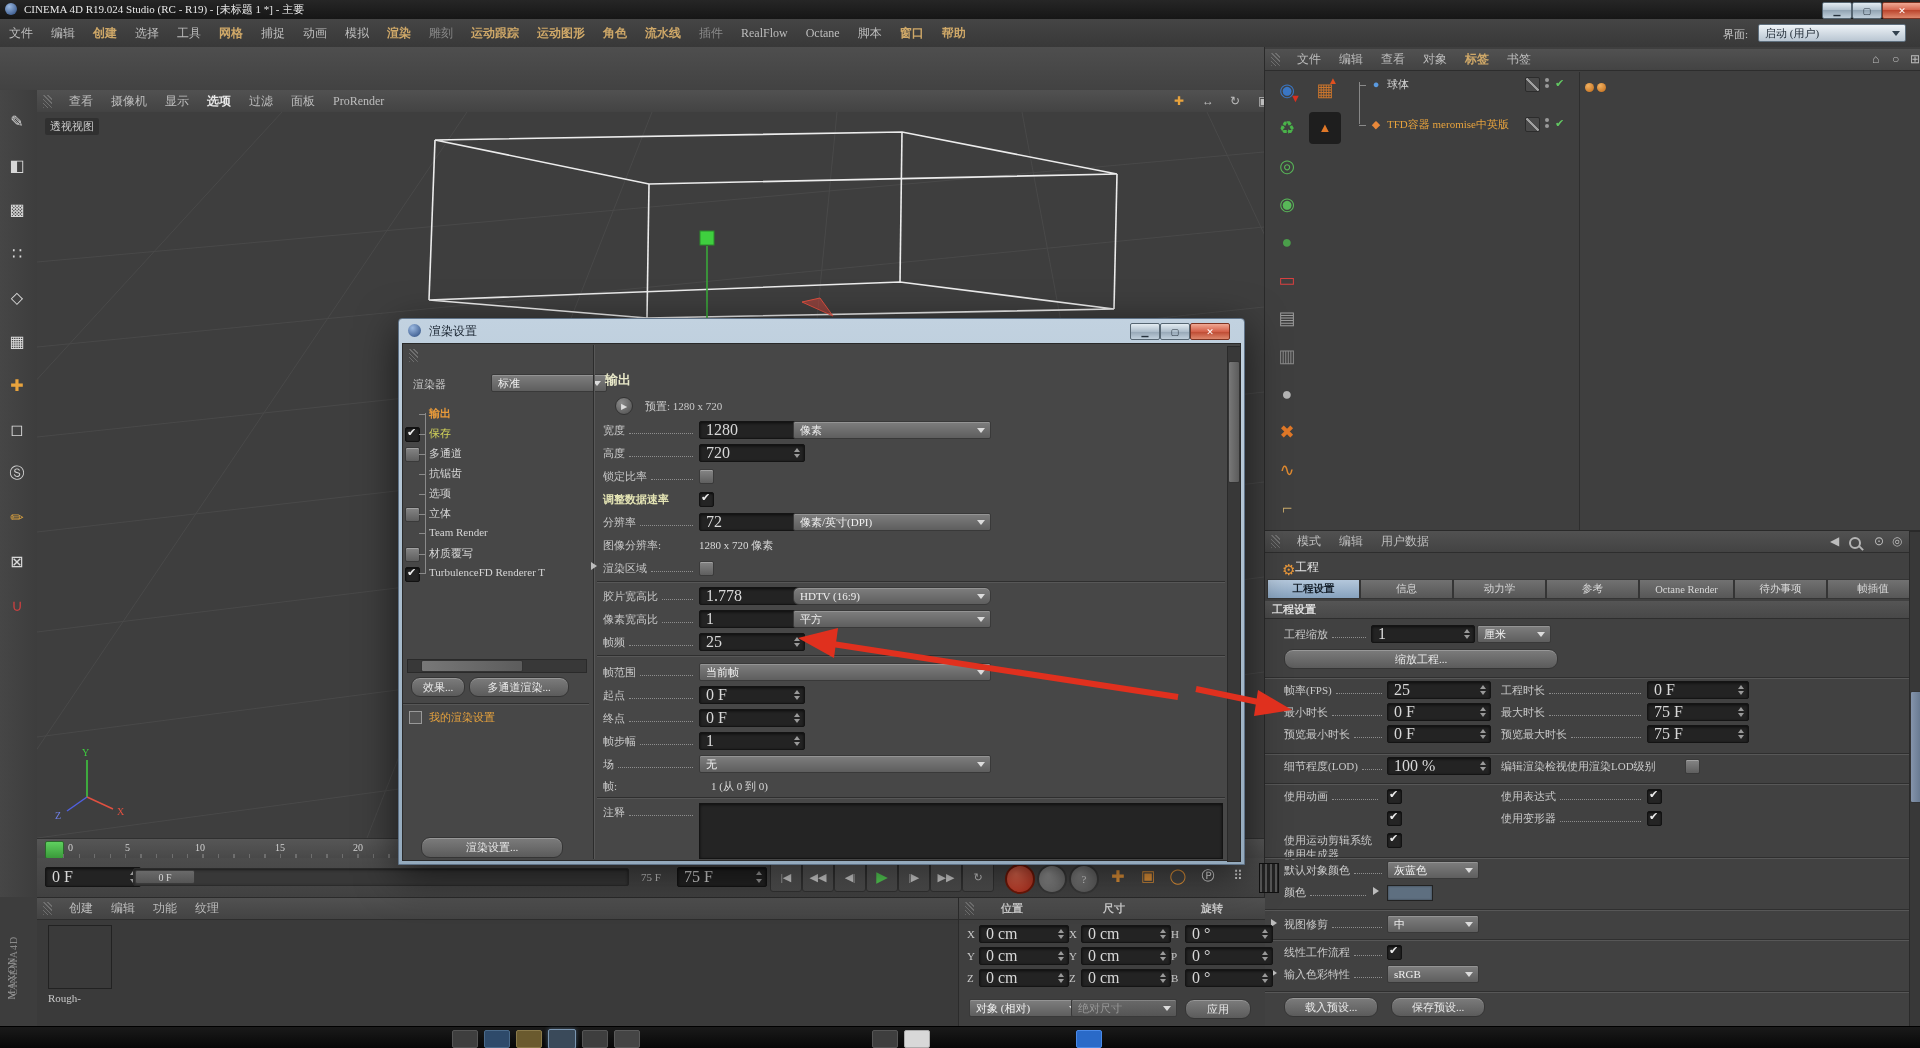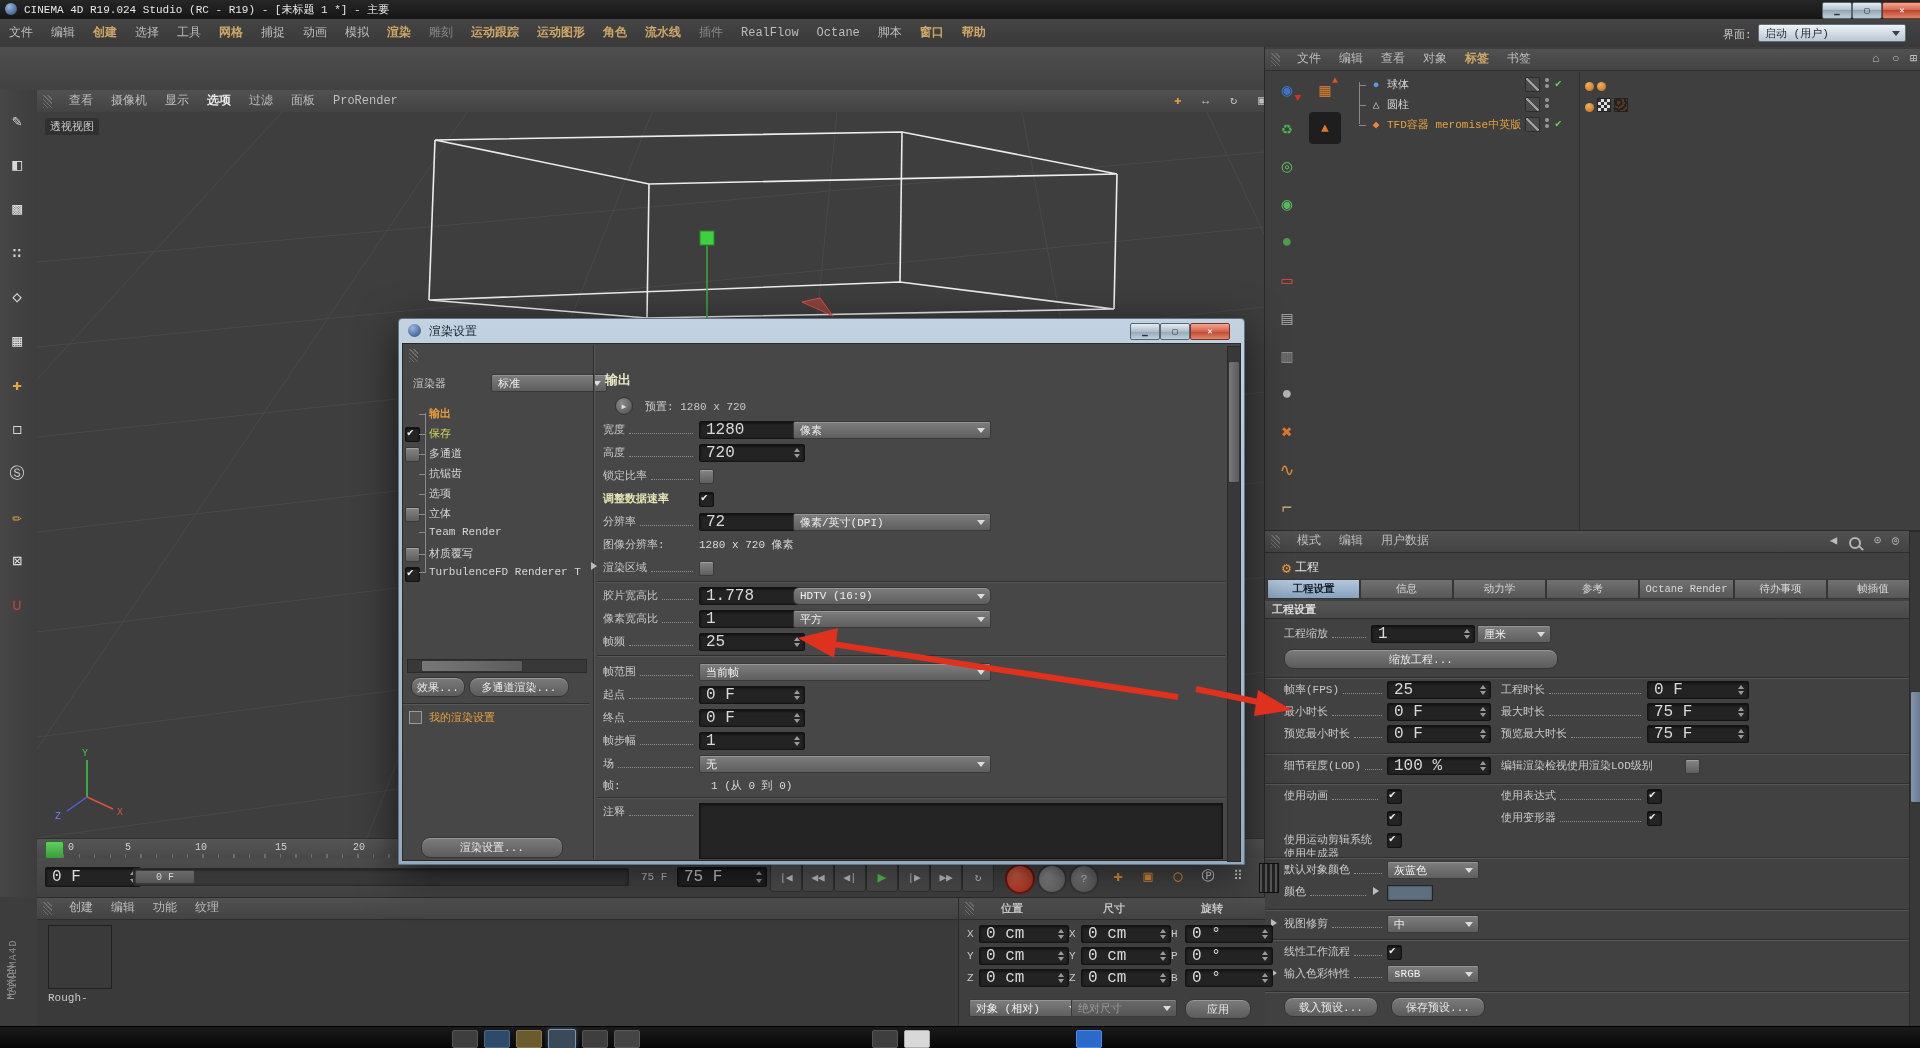--- a/index.html
+++ b/index.html
@@ -1,17 +1,17 @@
 <!DOCTYPE html>
 <html><head>
 <meta charset="utf-8">
 <style>
   html,body{margin:0;padding:0;background:#1a1a1a;}
   #screen{position:relative;width:1920px;height:1048px;overflow:hidden;
-    background:#c2410c;font-family:Liberation Mono, monospace;
+    background:#c2410c;font-family:Liberation Serif, serif;
     -webkit-font-smoothing:antialiased;}
   .abs{position:absolute;}
   .txt{color:#c9c9c9;font-size:11px;white-space:nowrap;}
   .b{font-weight:bold;}
   
   .titlebar{left:0;top:0;width:1920px;height:19px;background:linear-gradient(#262626,#161616);display:flex;align-items:center;}
   .menubar{left:0;top:19px;width:1920px;height:28px;background:linear-gradient(#454545,#383838);border-bottom:1px solid #262626;display:flex;align-items:center;}
   .mi{color:#bdbdbd;font-size:12px;padding:0 9px;line-height:28px;}
   .mi.hot{color:#cfa868;font-weight:bold;}
   .mi.dim{color:#8a8a8a;}
@@ -272,29 +272,20 @@
       <div class="abs" style="left:0;top:2px;width:568px;height:20px;">
         <span class="treelbl" style="left:6px;top:3px;"><span class="ob-ico" style="color:#5a9ae0;">●</span><span>球体</span></span>
         <span class="vtag" style="left:172px;top:3px;"></span>
         <span class="dots2" style="left:192px;top:4px;">
             <i></i>
             <i></i>
           </span>
         <span class="gchk" style="left:202px;top:3px;">✔</span>
         <span class="abs" style="left:232px;top:4px;"><span class="tagdot"></span><span class="tagdot"></span></span>
       </div>
-      <div class="abs" style="left:0;top:22px;width:568px;height:20px;">
-        <span class="treelbl" style="left:6px;top:3px;"><span class="ob-ico" style="color:#cfcfcf;">△</span><span>圆柱</span></span>
-        <span class="vtag" style="left:172px;top:3px;"></span>
-        <span class="dots2" style="left:192px;top:4px;">
-            <i></i>
-            <i></i>
-          </span>
-        <span class="abs" style="left:232px;top:4px;"><span class="tagdot"></span><span class="tagchk"></span><span class="tagtex"></span></span>
-      </div>
       <div class="abs" style="left:0;top:42px;width:568px;height:20px;">
         <span class="treelbl" style="left:6px;top:3px;color:#e8a33d;"><span class="ob-ico" style="color:#e8883a;">◆</span><span>TFD容器 meromise中英版</span></span>
         <span class="vtag" style="left:172px;top:3px;"></span>
         <span class="dots2" style="left:192px;top:4px;">
             <i></i>
             <i></i>
           </span>
         <span class="gchk" style="left:202px;top:3px;">✔</span>
       </div>
       <div class="abs" style="left:226px;top:0;width:1px;height:458px;background:#2e2e2e;"></div>

